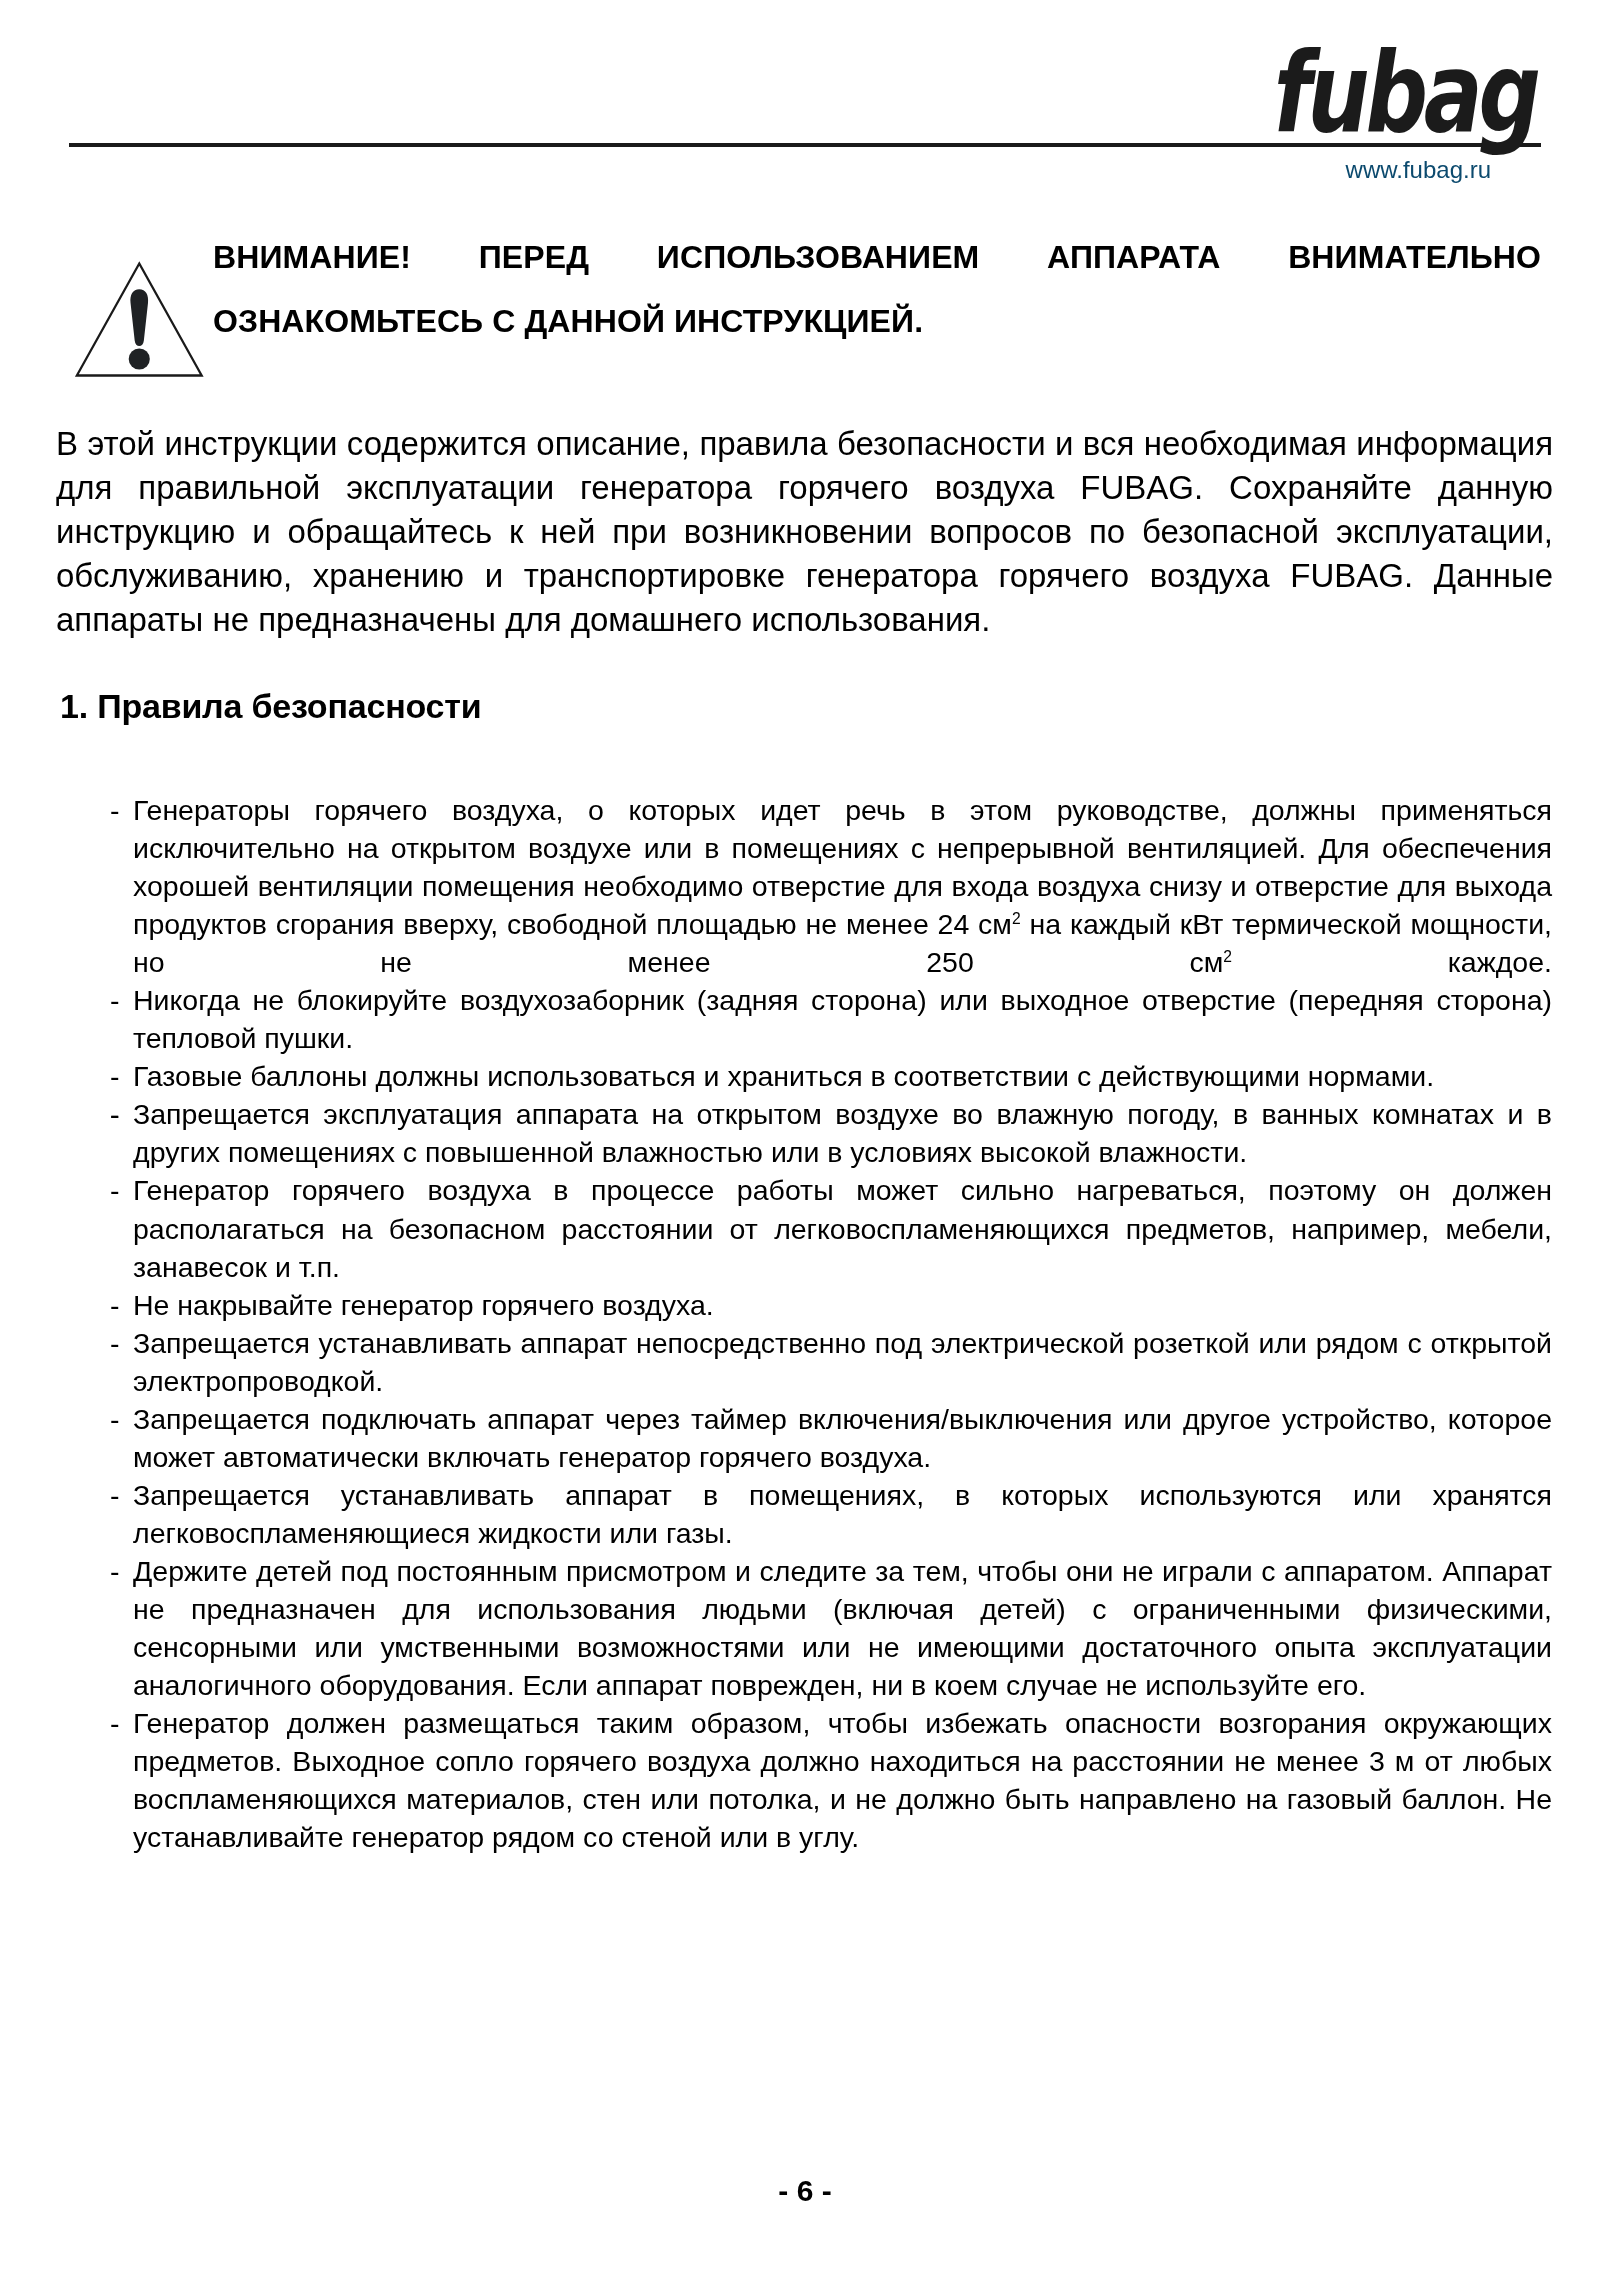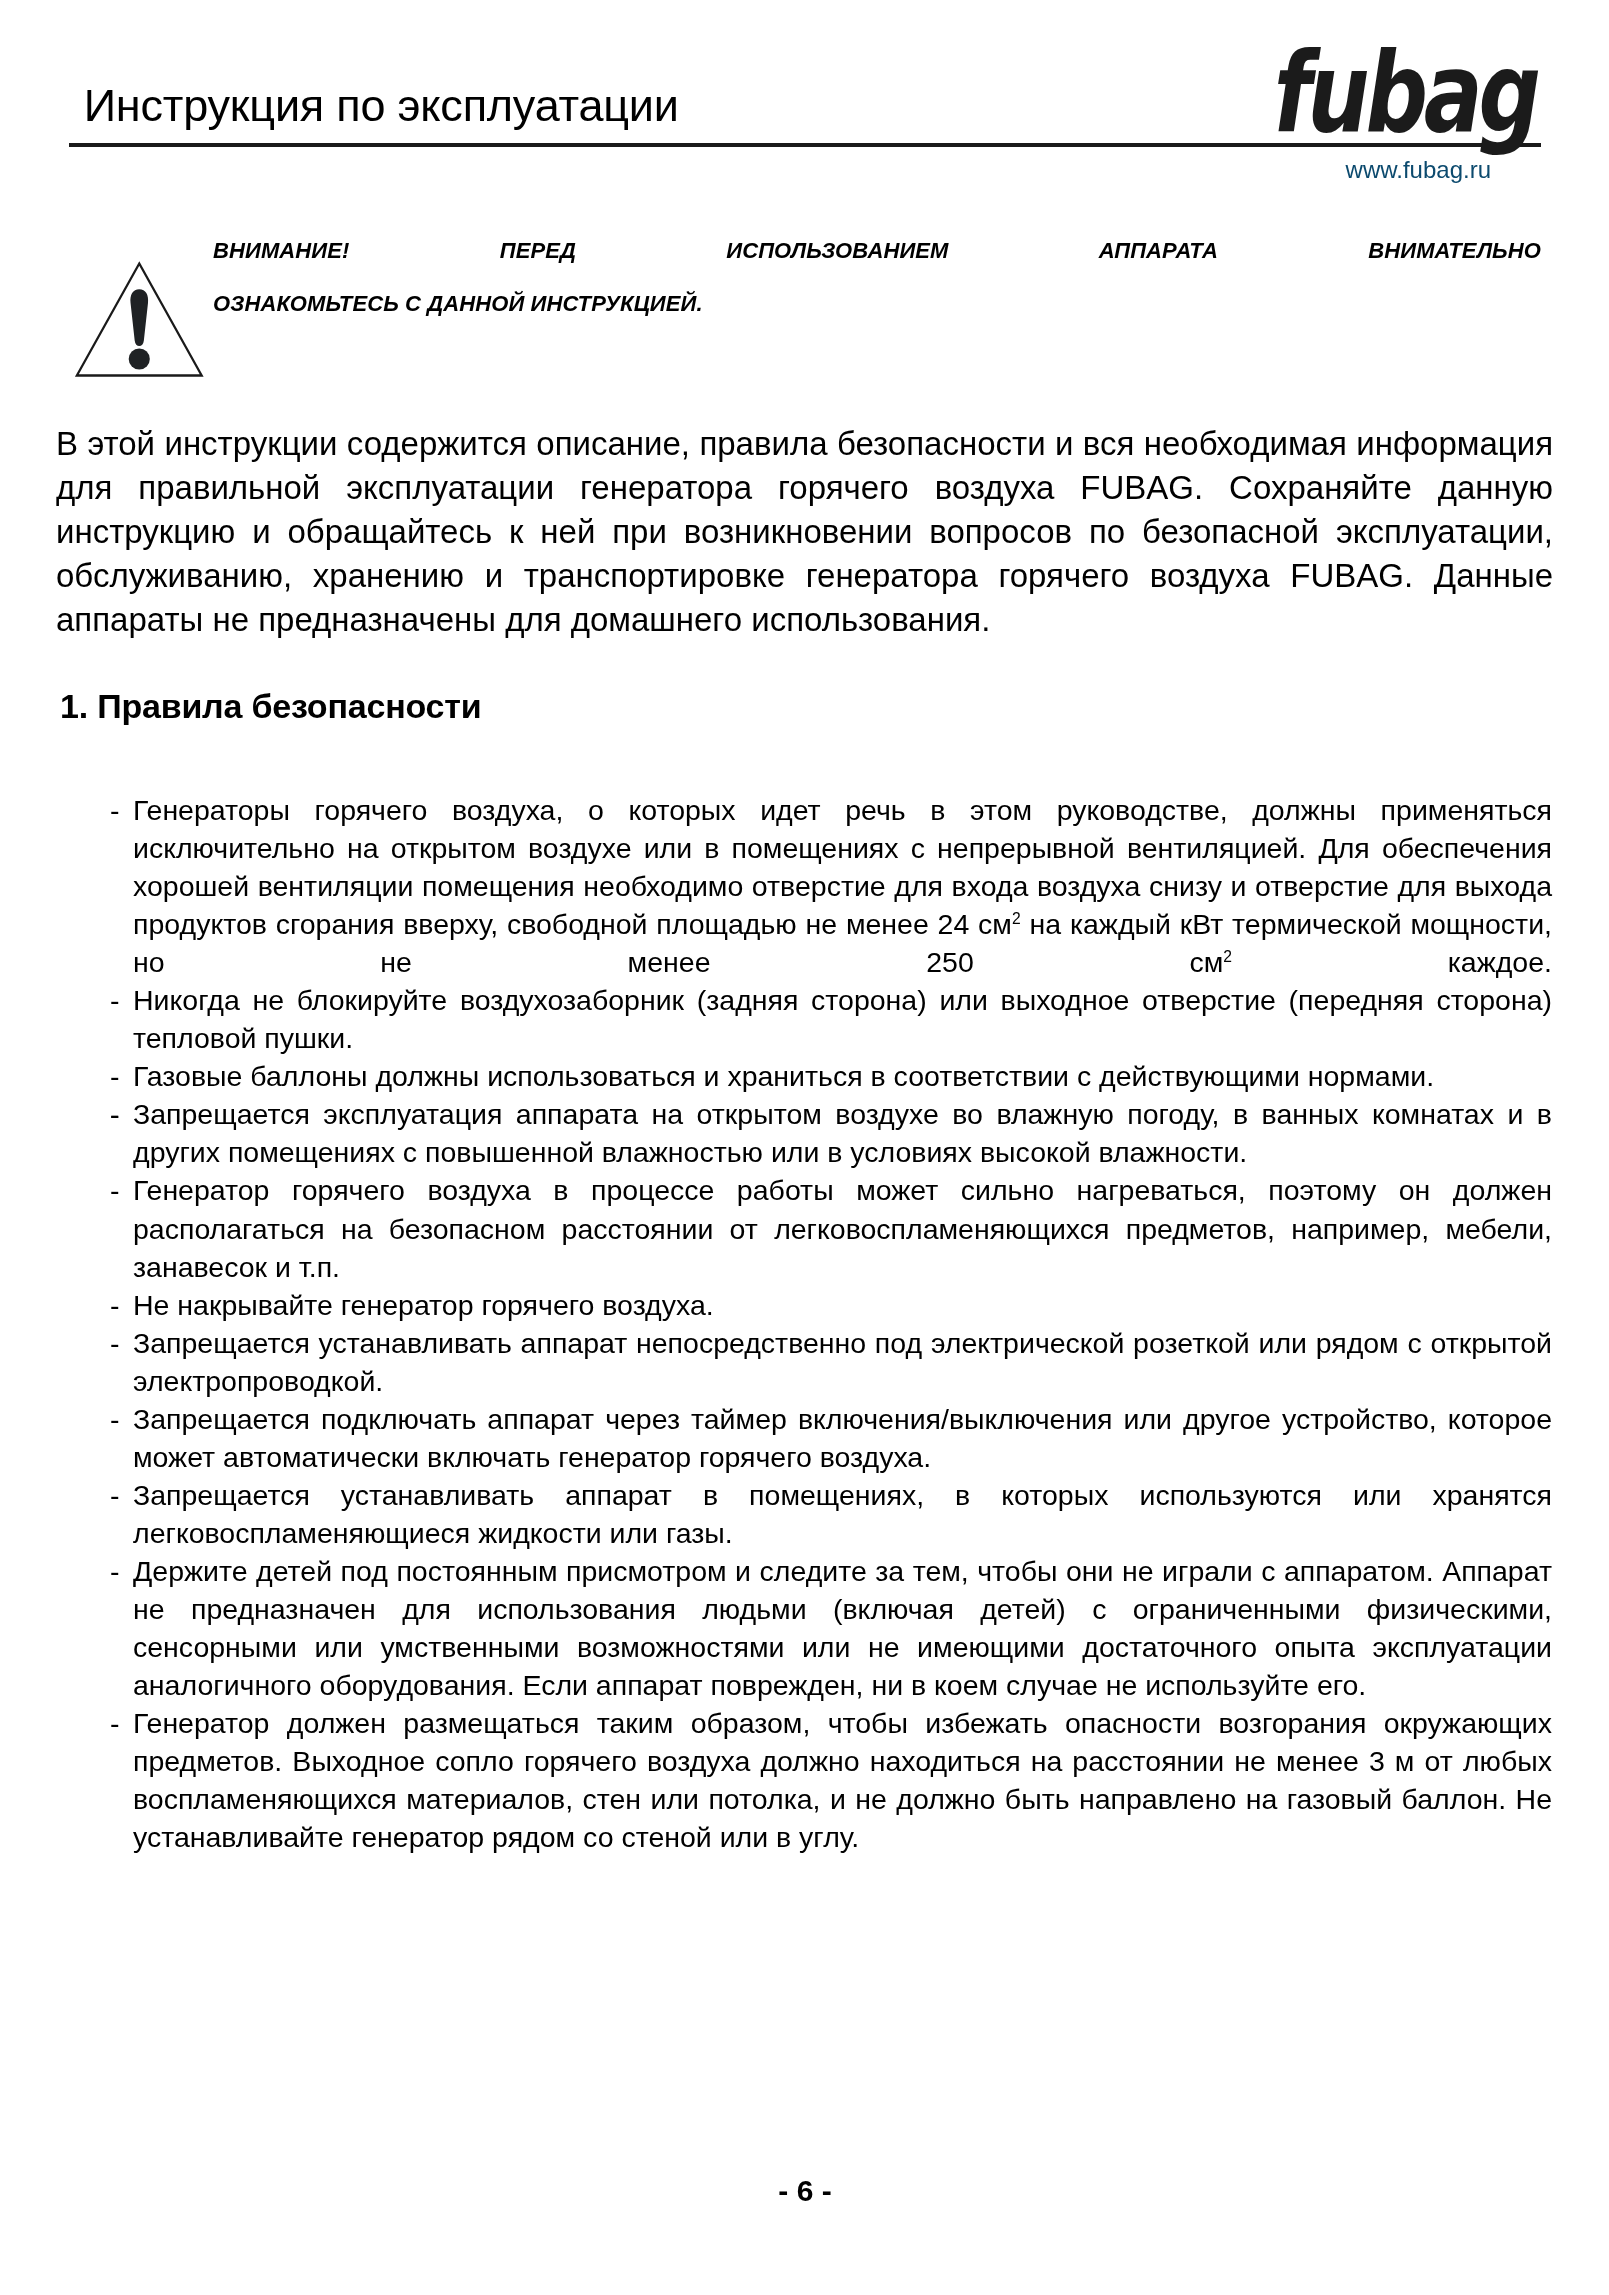--- a/index.html
+++ b/index.html
@@ -94,27 +94,26 @@
     width: 131px;
     height: 123px;
   }
   .warn-icon svg { display: block; width: 131px; height: 123px; }
 
   .warn-text {
     margin-left: 144px;
     width: 1328px;
   }
   .warn-head {
-    font-size: 22px;
+    font-size: 32px;
     font-weight: 700;
     line-height: 1.13;
     text-align: justify;
     text-align-last: left;
     letter-spacing: 0.1px;
-    font-style: italic;
   }
   .warn-head .l1 { display: block; text-align: justify; text-align-last: justify; }
   .warn-head .l2 { display: block; margin-top: 28px; }
   .warn-body {
     font-size: 28.5px;
     font-weight: 400;
     line-height: 1.20;
     text-align: justify;
     text-align-last: left;
     margin-top: 2.8px;
@@ -189,21 +188,20 @@
     font-weight: 700;
     line-height: 1;
   }
 </style>
 </head>
 <body>
 
 <div class="page">
 
   <div class="header">
-    <div class="header-title">Инструкция по эксплуатации</div>
     <div class="header-rule"></div>
 
     <div class="logo-block">
       <div class="logo-wordmark">fubag</div>
       <div class="logo-url">www.fubag.ru</div>
     </div>
   </div>
 
   <div class="warn-block">
     <div class="warn-icon">

